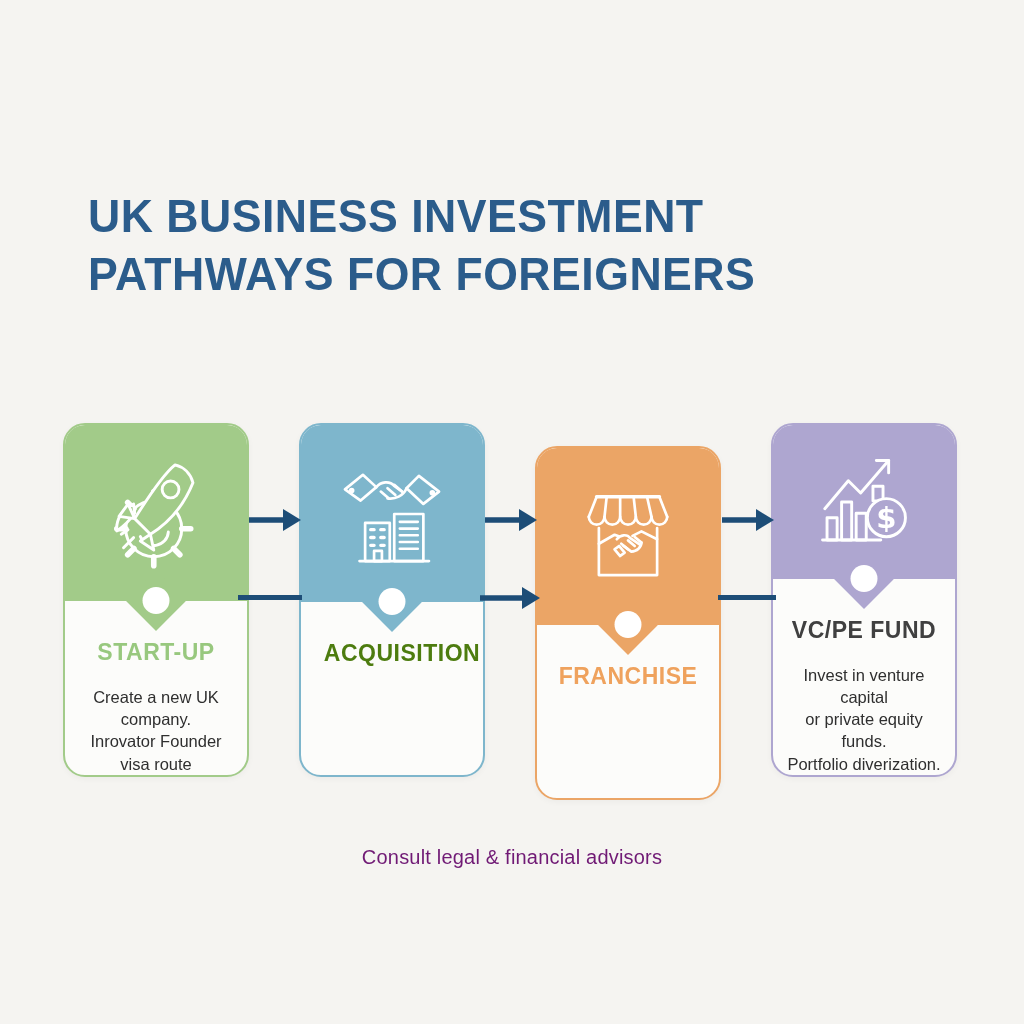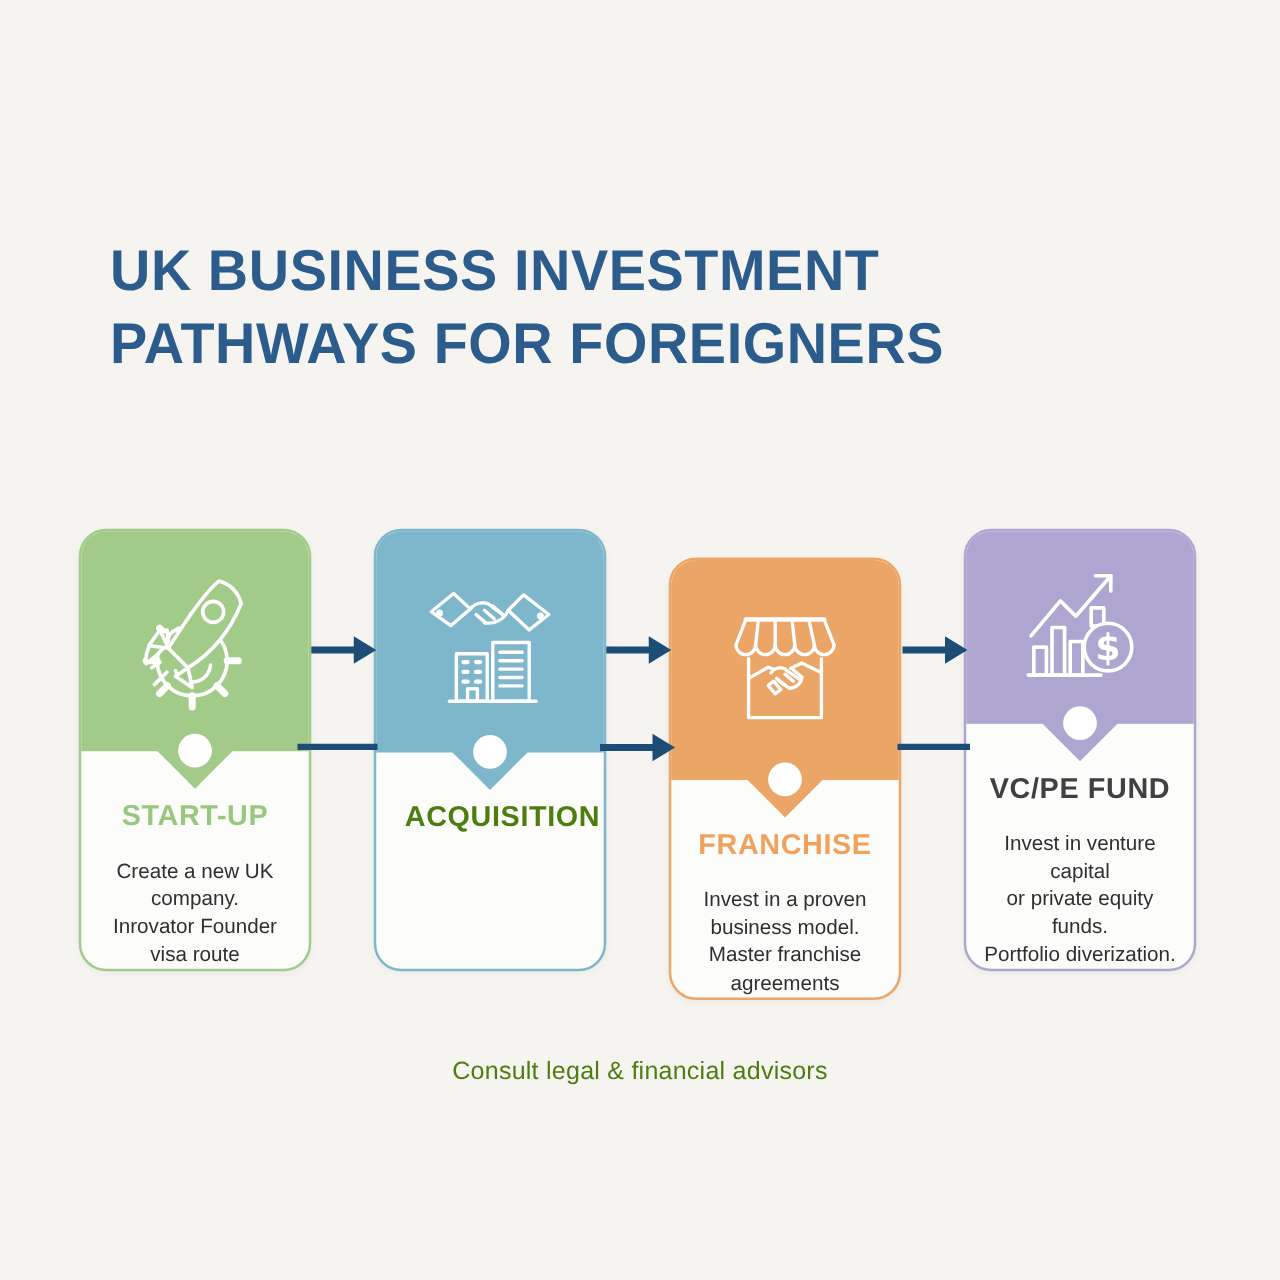--- a/index.html
+++ b/index.html
@@ -44,21 +44,21 @@
   }
   .card-desc{
     margin-top:20px;padding:0 14px;text-align:center;
     font-size:16.5px;line-height:1.35;color:#2f2f2f;
     white-space:pre-line;
   }
   .flow{position:absolute;z-index:4;pointer-events:none;}
   .bline{height:5px;background:currentColor;}
   .footer-note{
     position:absolute;left:0;top:846px;width:1024px;text-align:center;
-    font-size:20px;color:#4d7c0f;letter-spacing:.2px;
+    font-size:20px;color:#701a75;letter-spacing:.2px;
   }
 </style>
 </head>
 <body>
 
 <div class="title" style="color: rgb(43, 92, 139);">
   <div>UK BUSINESS INVESTMENT</div>
   <div>PATHWAYS FOR FOREIGNERS</div>
 </div>
 
@@ -128,24 +128,20 @@
           <path d="M40,52 c3,-4 9,-5 12,-1 l9,6" fill="currentColor"></path>
           <path d="M44,56 l6,5 M50,53 l6,5 M56,50 l6,5"></path>
           <path d="M62,55 c0,4 -4,8 -9,8 l-7,-5"></path>
           <path d="M42,58 l5,6 -4,3 -5,-6 z" fill="currentColor"></path>
         </g>
       </svg>
       <div class="diamond"></div>
       <div class="diamond-dot"></div>
     </div>
     <div class="card-heading" style="color: rgb(239, 162, 93);">FRANCHISE</div>
-    <div class="card-desc">Invest in a proven
-business model.
-Master franchise
-agreements</div>
   </div>
 
   <div class="card" style="border-color: rgb(174, 166, 208);">
     <div class="card-header" style="color: rgb(174, 166, 208);">
       <svg class="icon-svg" viewBox="0 0 100 100">
         <g stroke="#fff" stroke-width="2.6" fill="none" stroke-linecap="round" stroke-linejoin="round">
           <path d="M13,84 h52"></path>
           <rect x="17" y="64" width="9" height="20"></rect>
           <rect x="30" y="50" width="9" height="34"></rect>
           <rect x="43" y="60" width="9" height="24"></rect>

